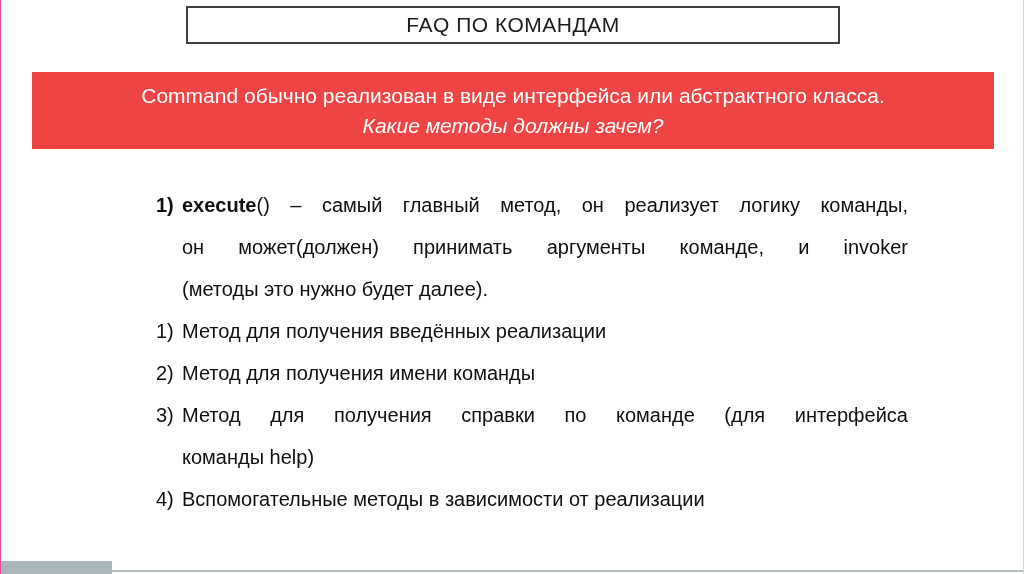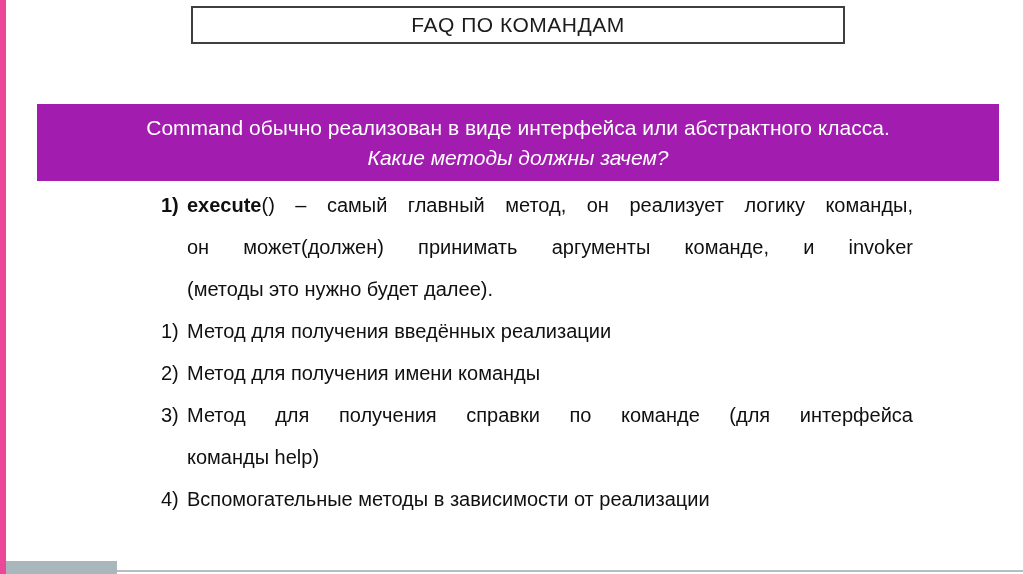--- a/index.html
+++ b/index.html
@@ -4,21 +4,21 @@
 <style>
   html, body { margin: 0; padding: 0; background: #ffffff; }
 
   .slide {
     position: relative;
     width: 1024px;
     height: 574px;
     background: #ffffff;
     font-family: "Liberation Sans", sans-serif;
     overflow: hidden;
-    border-left: 6px solid #ec4899;
+    border-left: 1px solid #ec4899;
     border-right: 1px solid #d5dadc;
     box-sizing: border-box;
   }
 
   .title-box {
     position: absolute;
     left: 185px;
     top: 6px;
     width: 654px;
     height: 38px;
@@ -32,30 +32,29 @@
     letter-spacing: 0.5px;
     color: #1c1c1c;
   }
 
   .banner {
     position: absolute;
     left: 31px;
     top: 72px;
     width: 962px;
     height: 77px;
-    background: #a21caf;
+    background: #ef4444;
     color: #ffffff;
     display: flex;
     flex-direction: column;
     justify-content: center;
     align-items: center;
     text-align: center;
     font-size: 21px;
     line-height: 30px;
-    margin-top: 32px;
   }
   .banner .line2 { font-style: italic; }
 
   .list {
     position: absolute;
     left: 155px;
     top: 184px;
     width: 752px;
     font-size: 20px;
     line-height: 42px;

